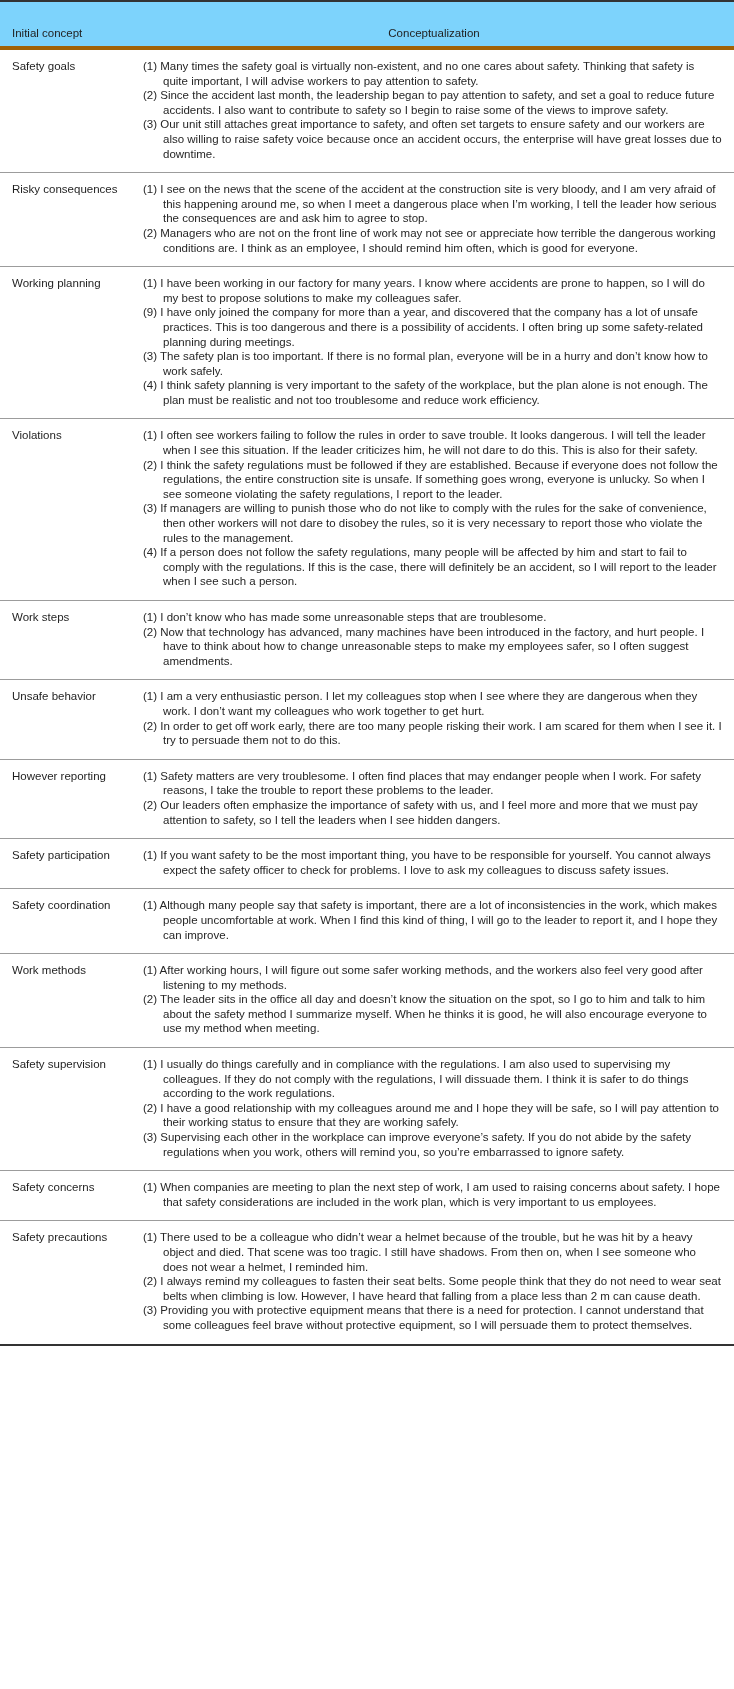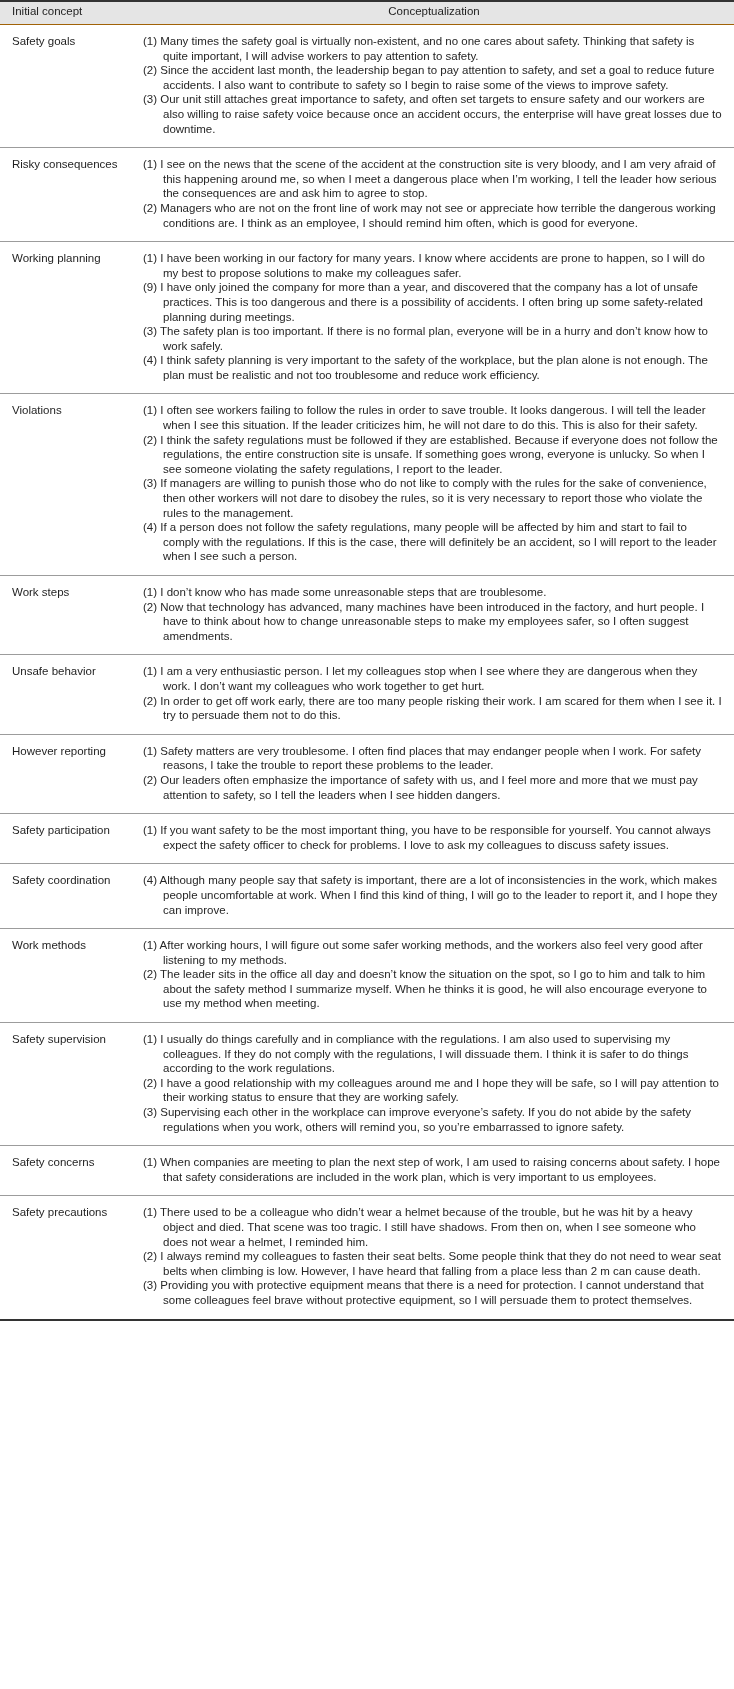--- a/index.html
+++ b/index.html
@@ -15,26 +15,26 @@
   }
   table.concept-table {
     width: 734px;
     border-collapse: collapse;
     table-layout: fixed;
     border-top: 2px solid #333333;
     border-bottom: 2px solid #333333;
   }
   col.c-concept { width: 140px; }
   thead th {
-    background: #e5e5e5;
+    background: #7dd3fc;
     font-size: 11.5px;
     font-weight: normal;
     color: #1f1f1f;
-    padding: 3px 8px 7px 12px;
-    border-bottom: 1px solid #a16207;
+    padding: 25px 8px 7px 12px;
+    border-bottom: 4px solid #a16207;
     vertical-align: middle;
   }
   thead th.h-concept { text-align: left; }
   thead th.h-conceptualization { padding-left: 2px; }
   tbody td {
     vertical-align: top;
     font-size: 11.5px;
     line-height: 14.6px;
     border-bottom: 1px solid #9c9c9c;
     padding-top: 9px;
@@ -126,21 +126,21 @@
         </tr>
         <tr>
           <td class="concept-cell">Safety participation</td>
           <td class="items-cell">
             <div class="item">(1) If you want safety to be the most important thing, you have to be responsible for yourself. You cannot always expect the safety officer to check for problems. I love to ask my colleagues to discuss safety issues.</div>
           </td>
         </tr>
         <tr>
           <td class="concept-cell">Safety coordination</td>
           <td class="items-cell">
-            <div class="item">(4) Although many people say that safety is important, there are a lot of inconsistencies in the work, which makes people uncomfortable at work. When I find this kind of thing, I will go to the leader to report it, and I hope they can improve.</div>
+            <div class="item">(1) Although many people say that safety is important, there are a lot of inconsistencies in the work, which makes people uncomfortable at work. When I find this kind of thing, I will go to the leader to report it, and I hope they can improve.</div>
           </td>
         </tr>
         <tr>
           <td class="concept-cell">Work methods</td>
           <td class="items-cell">
             <div class="item">(1) After working hours, I will figure out some safer working methods, and the workers also feel very good after listening to my methods.</div>
             <div class="item">(2) The leader sits in the office all day and doesn’t know the situation on the spot, so I go to him and talk to him about the safety method I summarize myself. When he thinks it is good, he will also encourage everyone to use my method when meeting.</div>
           </td>
         </tr>
         <tr>

